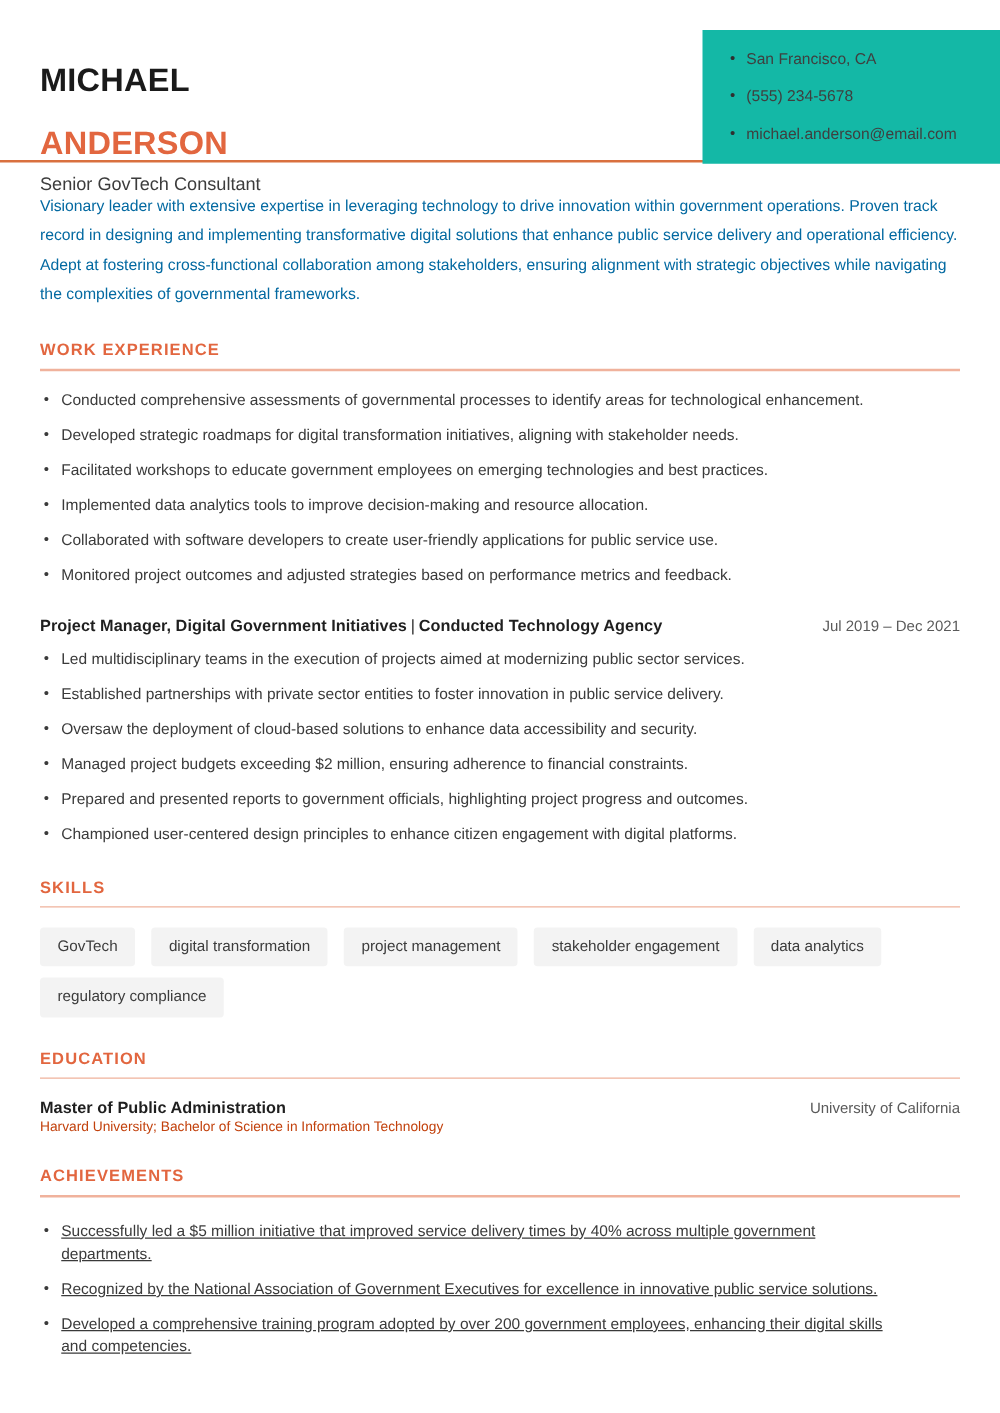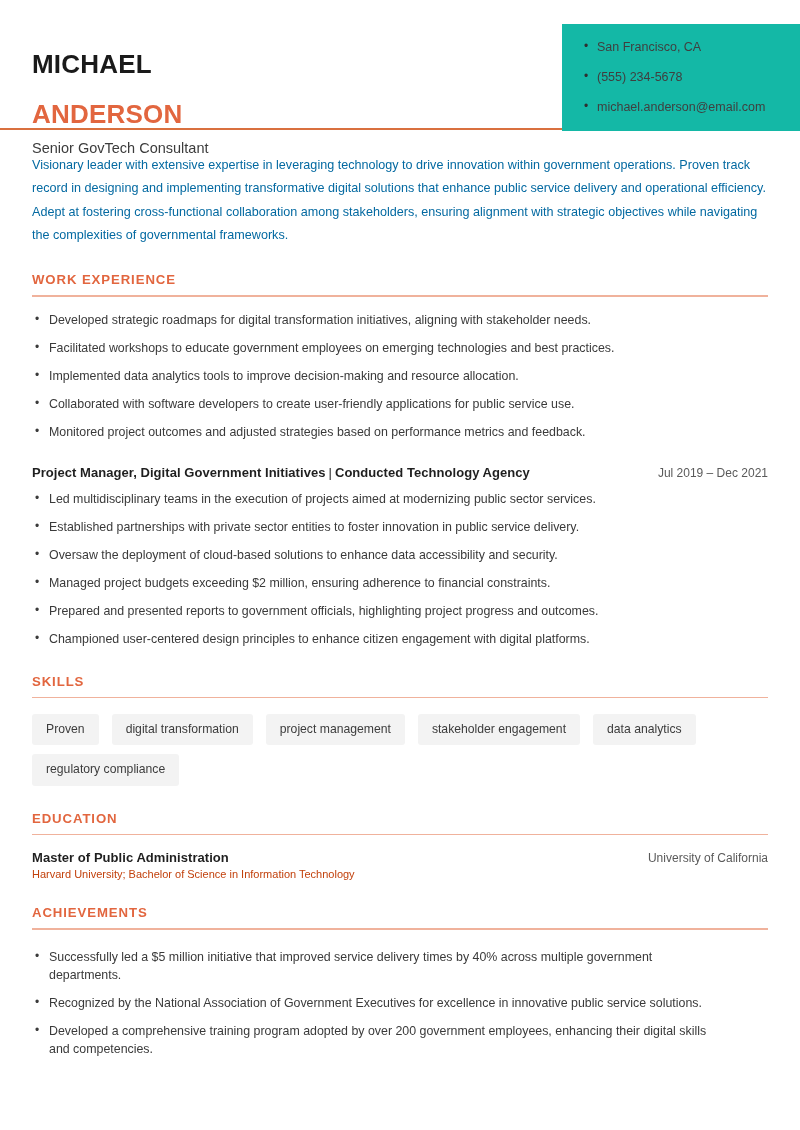--- a/index.html
+++ b/index.html
@@ -176,21 +176,21 @@
 
   .bullets li::before {
     content: "\2022";
     position: absolute;
     left: 3px;
     top: -0.5px;
     color: #3a3a3a;
     font-size: 12px;
   }
 
-  .bullets.wide li { padding-right: 40px; }
+  .bullets.wide li { padding-right: 40px; text-decoration: underline; }
 
   
   .pill-wrap {
     display: flex;
     flex-wrap: wrap;
     gap: 9px 13px;
     margin-top: 16px;
   }
 
   .pill {
@@ -229,20 +229,21 @@
   <div class="content">
 
     <p class="summary">Visionary leader with extensive expertise in leveraging technology to drive innovation within government operations. Proven track record in designing and implementing transformative digital solutions that enhance public service delivery and operational efficiency. Adept at fostering cross-functional collaboration among stakeholders, ensuring alignment with strategic objectives while navigating the complexities of governmental frameworks.</p>
 
     <div class="section">
       <div class="section-title">WORK EXPERIENCE</div>
       <div class="section-rule"></div>
 
       <div class="entry">
         <ul class="bullets">
+          <li>Conducted comprehensive assessments of governmental processes to identify areas for technological enhancement.</li>
           <li>Developed strategic roadmaps for digital transformation initiatives, aligning with stakeholder needs.</li>
           <li>Facilitated workshops to educate government employees on emerging technologies and best practices.</li>
           <li>Implemented data analytics tools to improve decision-making and resource allocation.</li>
           <li>Collaborated with software developers to create user-friendly applications for public service use.</li>
           <li>Monitored project outcomes and adjusted strategies based on performance metrics and feedback.</li>
         </ul>
       </div>
 
       <div class="entry">
         <div class="entry-head">
@@ -259,21 +260,21 @@
           <li>Prepared and presented reports to government officials, highlighting project progress and outcomes.</li>
           <li>Championed user-centered design principles to enhance citizen engagement with digital platforms.</li>
         </ul>
       </div>
     </div>
 
     <div class="section">
       <div class="section-title">SKILLS</div>
       <div class="section-rule"></div>
       <div class="pill-wrap">
-        <span class="pill">Proven</span>
+        <span class="pill">GovTech</span>
         <span class="pill">digital transformation</span>
         <span class="pill">project management</span>
         <span class="pill">stakeholder engagement</span>
         <span class="pill">data analytics</span>
         <span class="pill">regulatory compliance</span>
       </div>
     </div>
 
     <div class="section">
       <div class="section-title">EDUCATION</div>

